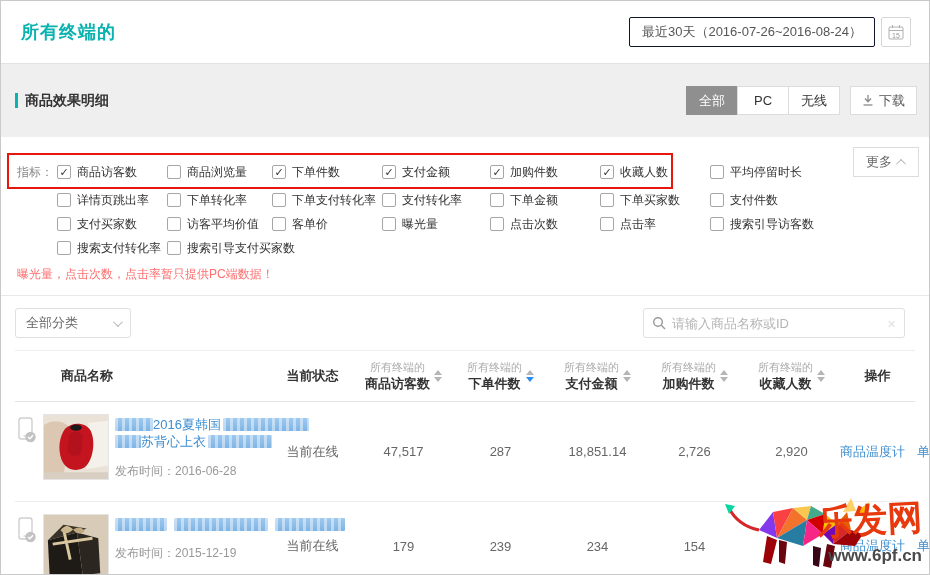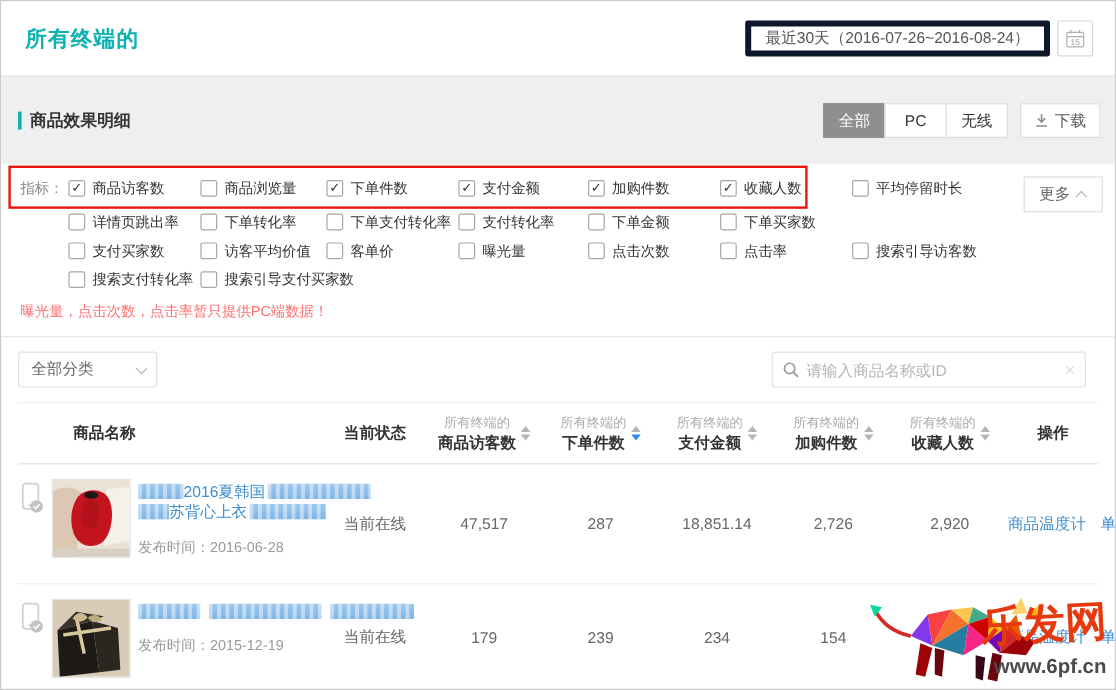--- a/index.html
+++ b/index.html
@@ -4,36 +4,36 @@
 <style>
   * { margin:0; padding:0; box-sizing:border-box; }
   html,body { background:#fff; }
   body { font-family:"Liberation Sans","DejaVu Sans",sans-serif; }
   .page { position:relative; width:930px; height:575px; border:1px solid #c9c9c9; background:#fff; overflow:hidden; }
 
   
   .top-header { height:62px; background:#fff; display:flex; align-items:center; justify-content:space-between; padding:0 18px 0 20px; }
   .page-title { color:#0bb3b0; font-size:18px; font-weight:bold; letter-spacing:1px; }
   .date-area { display:flex; align-items:center; gap:6px; }
-  .date-btn { height:30px; border:5px solid #0f172a; border-radius:2px; background:#fff; padding:0 12px; font-size:13px; color:#555; display:flex; align-items:center; cursor:pointer; }
+  .date-btn { height:30px; border:1px solid #0f172a; border-radius:2px; background:#fff; padding:0 12px; font-size:13px; color:#555; display:flex; align-items:center; cursor:pointer; }
   .cal-btn { width:30px; height:30px; border:1px solid #d7d7d7; border-radius:2px; background:#fff; display:flex; align-items:center; justify-content:center; cursor:pointer; }
 
   
   .band { height:74px; background:#efefef; border-top:1px solid #e3e3e3; display:flex; align-items:center; justify-content:space-between; padding:0 12px 0 14px; }
   .sec-title-wrap { display:flex; align-items:center; gap:7px; }
   .accent-bar { width:3px; height:15px; background:#0bb3b0; }
   .sec-title { font-size:14px; font-weight:bold; color:#333; }
   .band-right { display:flex; align-items:center; gap:10px; }
   .tabgroup { display:flex; }
   .tabgroup .tab { min-width:52px; height:29px; border:1px solid #dcdcdc; background:#fff; color:#333; font-size:13px; display:flex; align-items:center; justify-content:center; cursor:pointer; margin-left:-1px; }
   .tabgroup .tab.active { background:#8f8f8f; border-color:#8f8f8f; color:#fff; }
   .dl-btn { height:29px; border:1px solid #dcdcdc; background:#fff; color:#555; font-size:13px; display:flex; align-items:center; gap:5px; padding:0 11px; cursor:pointer; }
 
   
-  .metrics { position:relative; background:#fff; padding:4px 0 4px 0; }
+  .metrics { position:relative; background:#fff; padding:19px 0 4px 0; }
   .mrow { display:grid; grid-template-columns:40px 110px 105px 110px 108px 110px 110px auto; align-items:center; padding-left:16px; height:24px; }
   .mrow.first { height:32px; position:relative; }
   .mlabel { font-size:12px; color:#888; }
   .mitem { display:flex; align-items:center; gap:6px; white-space:nowrap; cursor:pointer; }
   .cb { width:14px; height:14px; border:1px solid #a6a6a6; border-radius:2px; background:#fff; font-size:11px; font-weight:bold; line-height:12px; text-align:center; color:#333; flex:0 0 auto; }
   .mtext { font-size:12px; color:#333; }
   .red-box { position:absolute; left:6px; top:-3px; width:666px; height:36px; border:2px solid #e8160c; pointer-events:none; }
   .more-btn { position:absolute; right:10px; top:10px; width:66px; height:30px; border:1px solid #dcdcdc; background:#fff; color:#666; font-size:13px; display:flex; align-items:center; justify-content:center; gap:7px; cursor:pointer; }
   .chev { display:inline-block; width:7px; height:7px; border-right:1px solid #b5b5b5; border-bottom:1px solid #b5b5b5; }
   .chev.down { transform:rotate(45deg) translateY(-2px); }
@@ -179,20 +179,24 @@
           <span class="cb"></span>
           <span class="mtext">支付转化率</span>
         </span>
       <span class="mitem">
           <span class="cb"></span>
           <span class="mtext">下单金额</span>
         </span>
       <span class="mitem">
           <span class="cb"></span>
           <span class="mtext">下单买家数</span>
+        </span>
+      <span class="mitem">
+          <span class="cb"></span>
+          <span class="mtext">支付件数</span>
         </span>
     </div>
     <div class="mrow">
       <span></span>
       <span class="mitem">
           <span class="cb"></span>
           <span class="mtext">支付买家数</span>
         </span>
       <span class="mitem">
           <span class="cb"></span>

